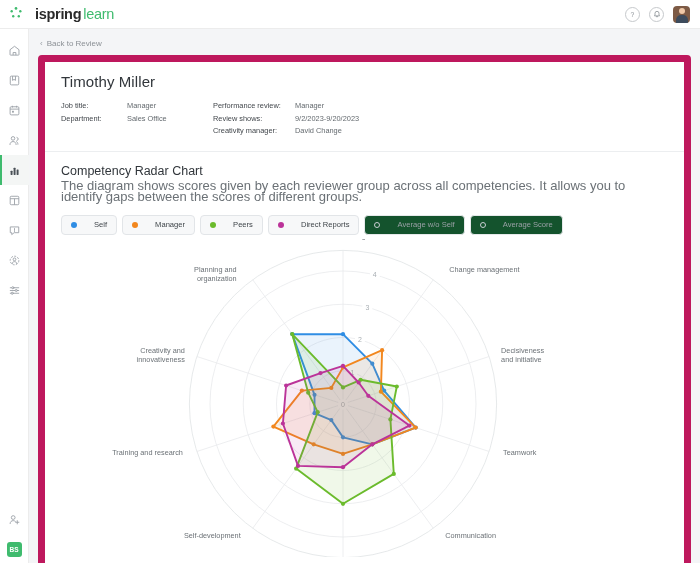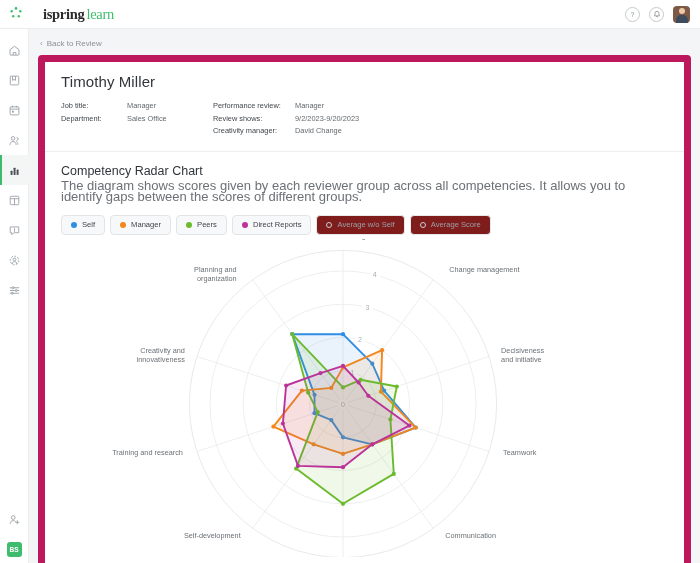--- a/index.html
+++ b/index.html
@@ -22,21 +22,21 @@
     height: 29px;
     flex: 0 0 29px;
     background: #ffffff;
     border-bottom: 1px solid #ececec;
     display: flex;
     align-items: center;
     padding: 0 10px 0 9px;
     position: relative;
     z-index: 5;
   }
-  .logo { display: flex; gap: 20px; font-family: Liberation Serif, serif; }
+  .logo { display: flex; gap: 12px; }
   .logo-mark { width: 14px; height: 14px; position: relative; }
   .logo-text { font-size: 14.5px; letter-spacing: -0.3px; }
   .logo-ispring { color: #2b2b2b; font-weight: 600; }
   .logo-learn { color: #3fbb6e; font-weight: 400; margin-left: 2px; }
 
   .topbar-right {
     margin-left: auto;
     display: flex;
     align-items: center;
     gap: 9px;
@@ -173,31 +173,31 @@
   .chart-desc {
     font-size: 13px;
     color: #6b7176;
     line-height: 11px;
     margin-bottom: 13px;
   }
 
   
   .legend { display: flex; gap: 5px; flex-wrap: nowrap; }
   .chip {
-    display: flex; align-items: center; gap: 5px;
+    display: flex; align-items: center; gap: 17px;
     height: 20px;
     padding: 0 9px;
     border-radius: 4px;
     border: 1px solid #e2e5e8;
     background: #f7f8f9;
     font-size: 7.6px;
     color: #3f454a;
     white-space: nowrap;
   }
-  .chip.off { background: #7f1d1d; color: #9aa0a6; border-color: #e6e9eb; }
+  .chip.off { background: #14532d; color: #9aa0a6; border-color: #e6e9eb; }
   .chip .dot {
     width: 6px; height: 6px; border-radius: 50%;
     flex: 0 0 6px;
   }
   .chip.off .dot { background: transparent !important; border: 1px solid #c9ced2; }
 
   
   .radar-wrap {
     position: relative;
     margin-top: 4px;

